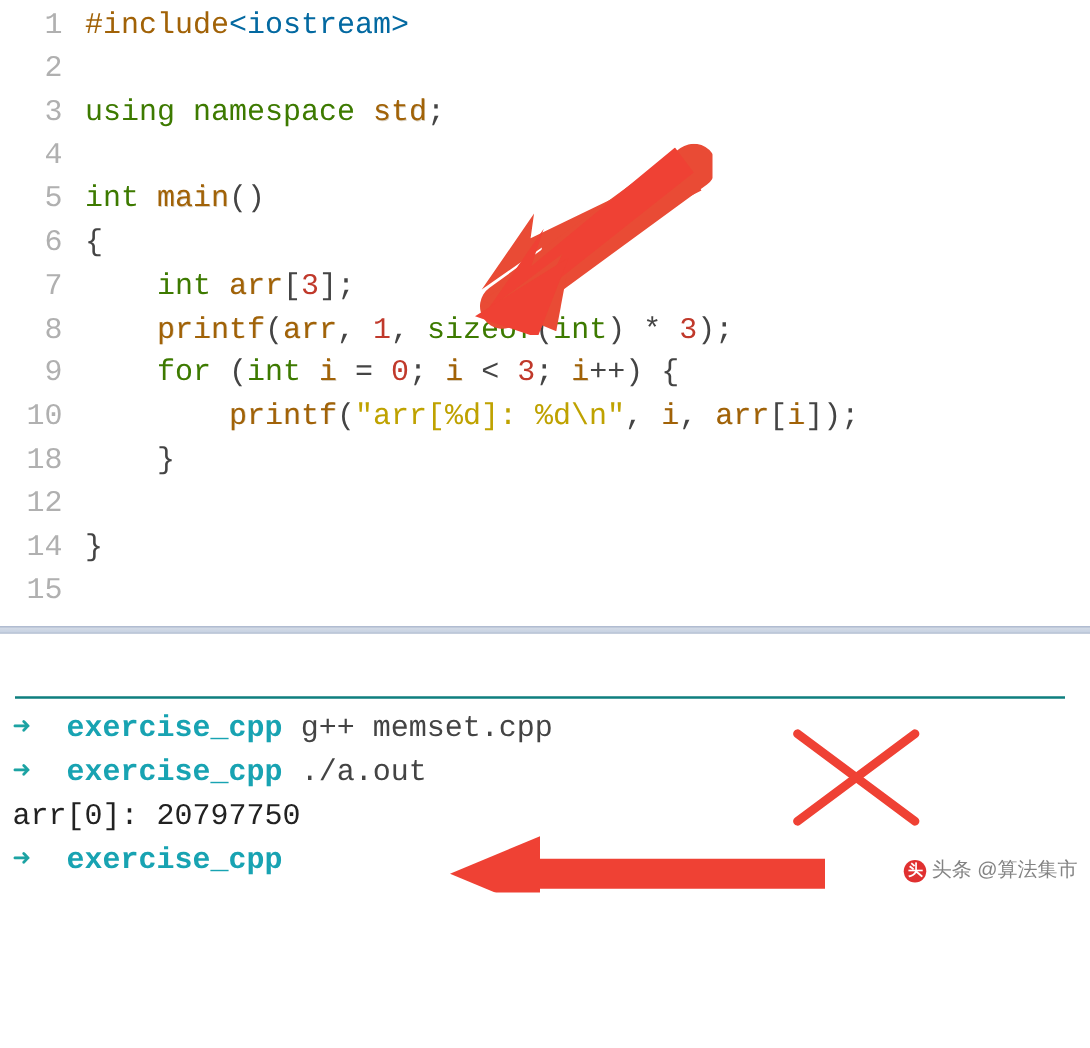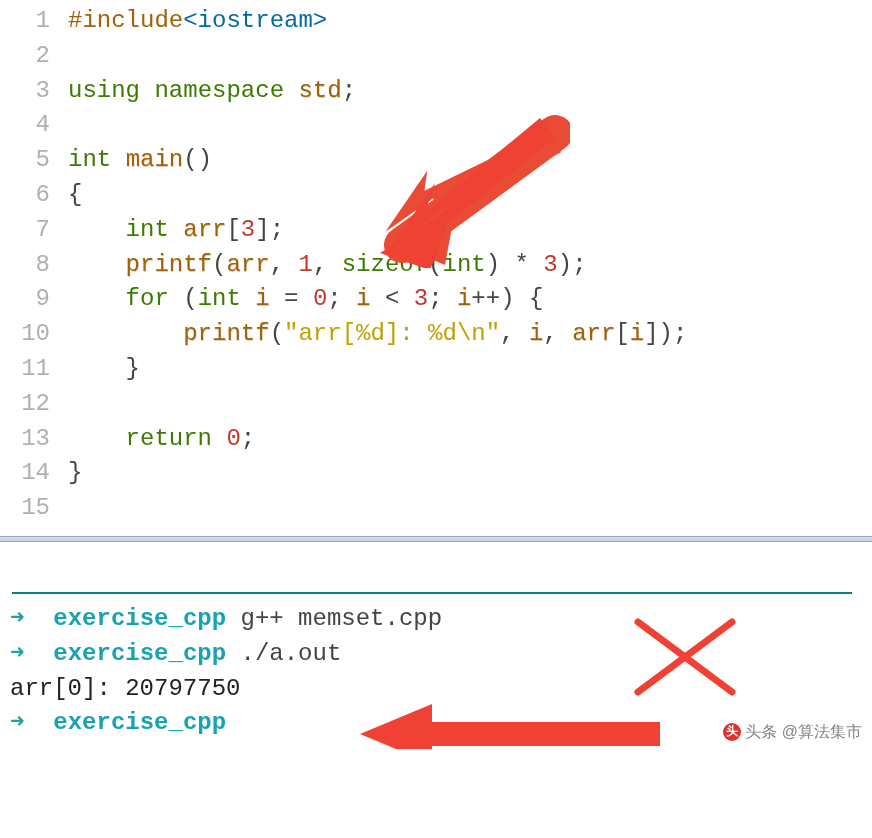--- a/index.html
+++ b/index.html
@@ -132,30 +132,26 @@
       </div>
       <div class="code-row">
         <span class="lineno">9</span>
         <span class="code"><span>    </span><span class="kw">for</span><span> </span><span class="punct">(</span><span class="kw">int</span><span> </span><span class="id">i</span><span class="punct"> = </span><span class="num">0</span><span class="punct">; </span><span class="id">i</span><span class="punct"> &lt; </span><span class="num">3</span><span class="punct">; </span><span class="id">i</span><span class="punct">++) {</span></span>
       </div>
       <div class="code-row">
         <span class="lineno">10</span>
         <span class="code"><span>        </span><span class="id">printf</span><span class="punct">(</span><span class="str">"arr[%d]: %d\n"</span><span class="punct">, </span><span class="id">i</span><span class="punct">, </span><span class="id">arr</span><span class="punct">[</span><span class="id">i</span><span class="punct">]);</span></span>
       </div>
       <div class="code-row">
-        <span class="lineno">11</span>
+        <span class="lineno">18</span>
         <span class="code"><span>    </span><span class="punct">}</span></span>
       </div>
       <div class="code-row">
         <span class="lineno">12</span>
         <span class="code"></span>
-      </div>
-      <div class="code-row">
-        <span class="lineno">13</span>
-        <span class="code"><span>    </span><span class="kw">return</span><span> </span><span class="num">0</span><span class="punct">;</span></span>
       </div>
       <div class="code-row">
         <span class="lineno">14</span>
         <span class="code"><span class="punct">}</span></span>
       </div>
       <div class="code-row">
         <span class="lineno">15</span>
         <span class="code"></span>
       </div>
     </div>

